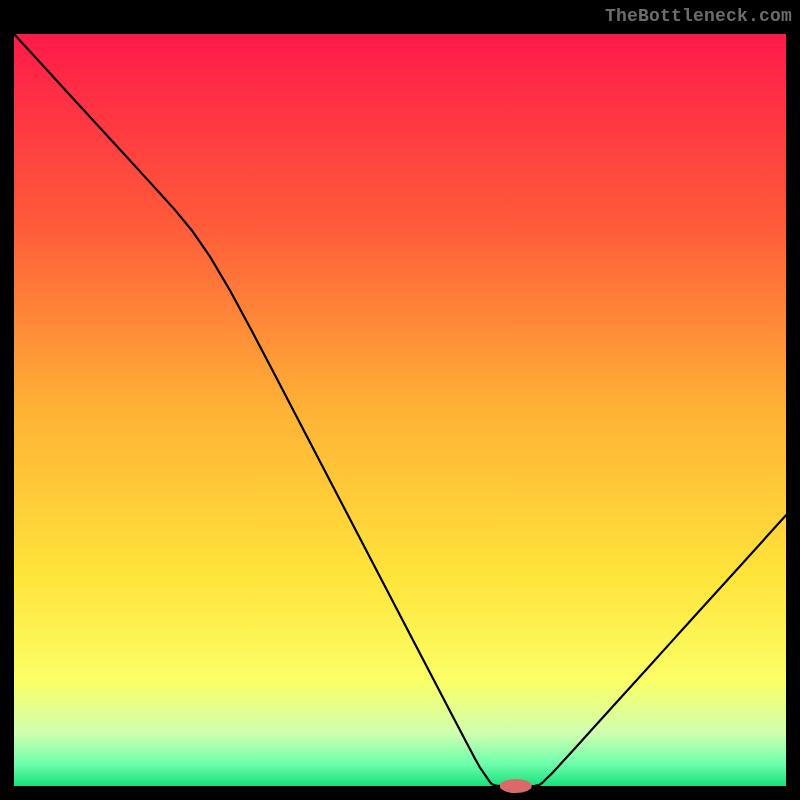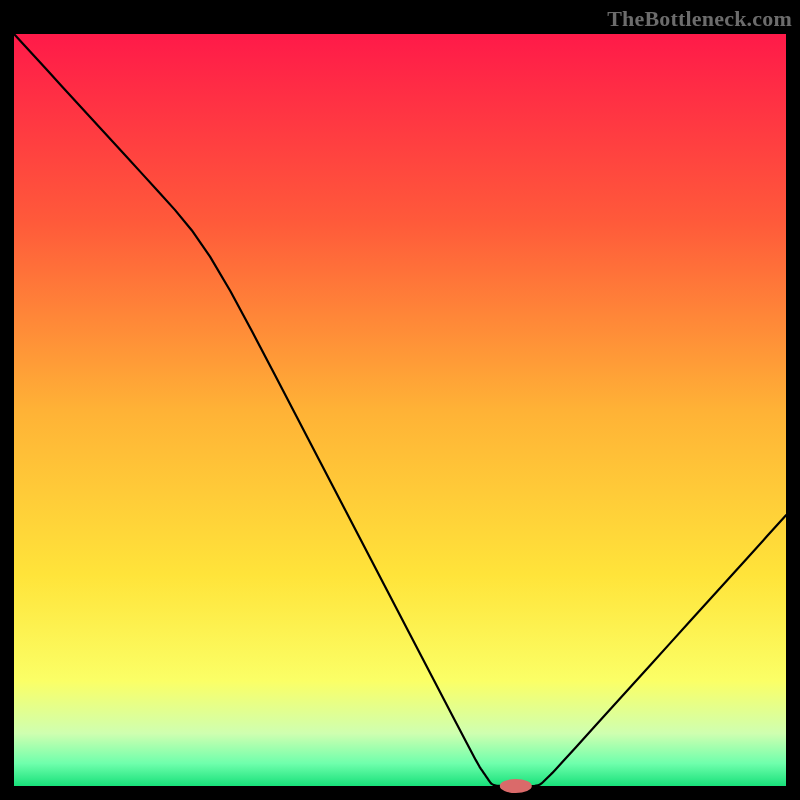--- a/index.html
+++ b/index.html
@@ -15,22 +15,22 @@
     width: 800px;
     height: 800px;
   }
   svg {
     display: block;
   }
   .watermark {
     position: absolute;
     top: 6px;
     right: 8px;
-    font-family: Liberation Serif, serif;
-    font-size: 22px;
+    font-family: Liberation Mono, monospace;
+    font-size: 18px;
     font-weight: 600;
     color: #6c6c6c;
     letter-spacing: 0.2px;
     margin-left: 44px;
   }
 </style>
 </head>
 <body>
 
 <div class="chart-container">

